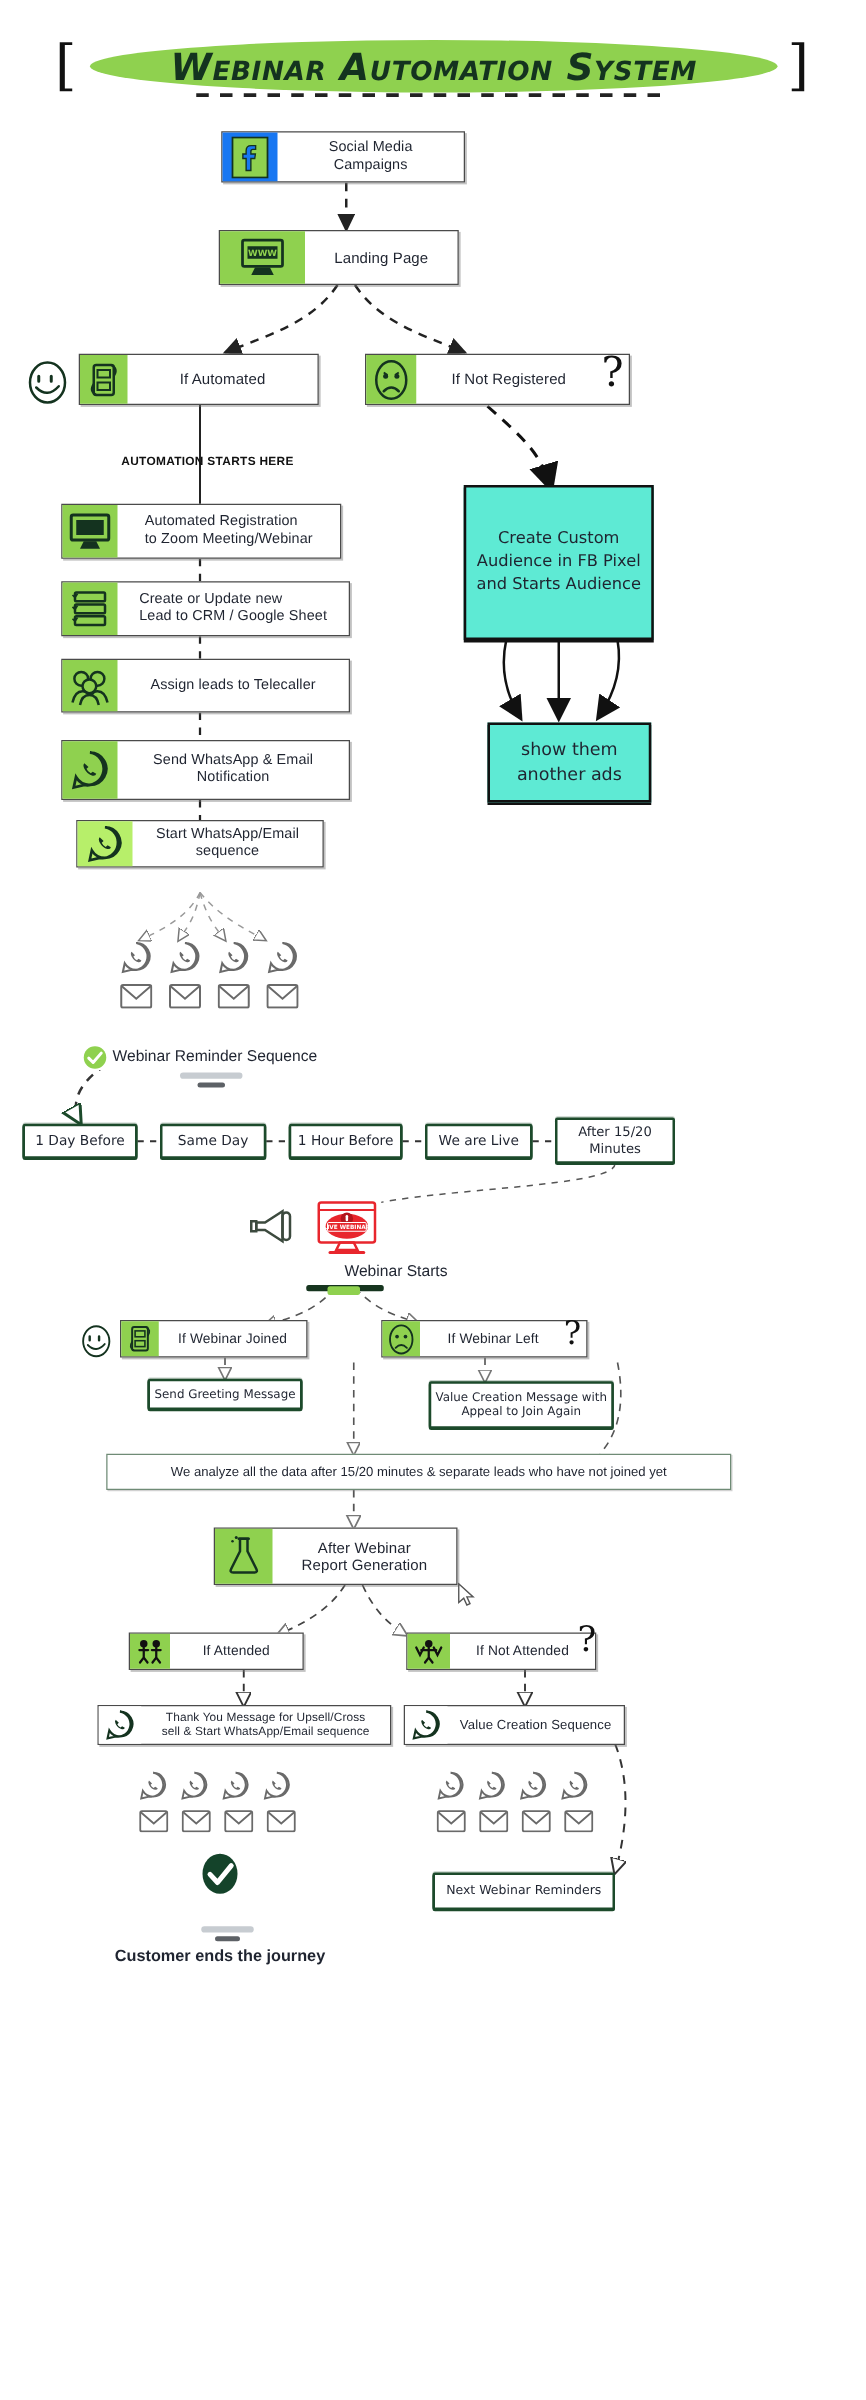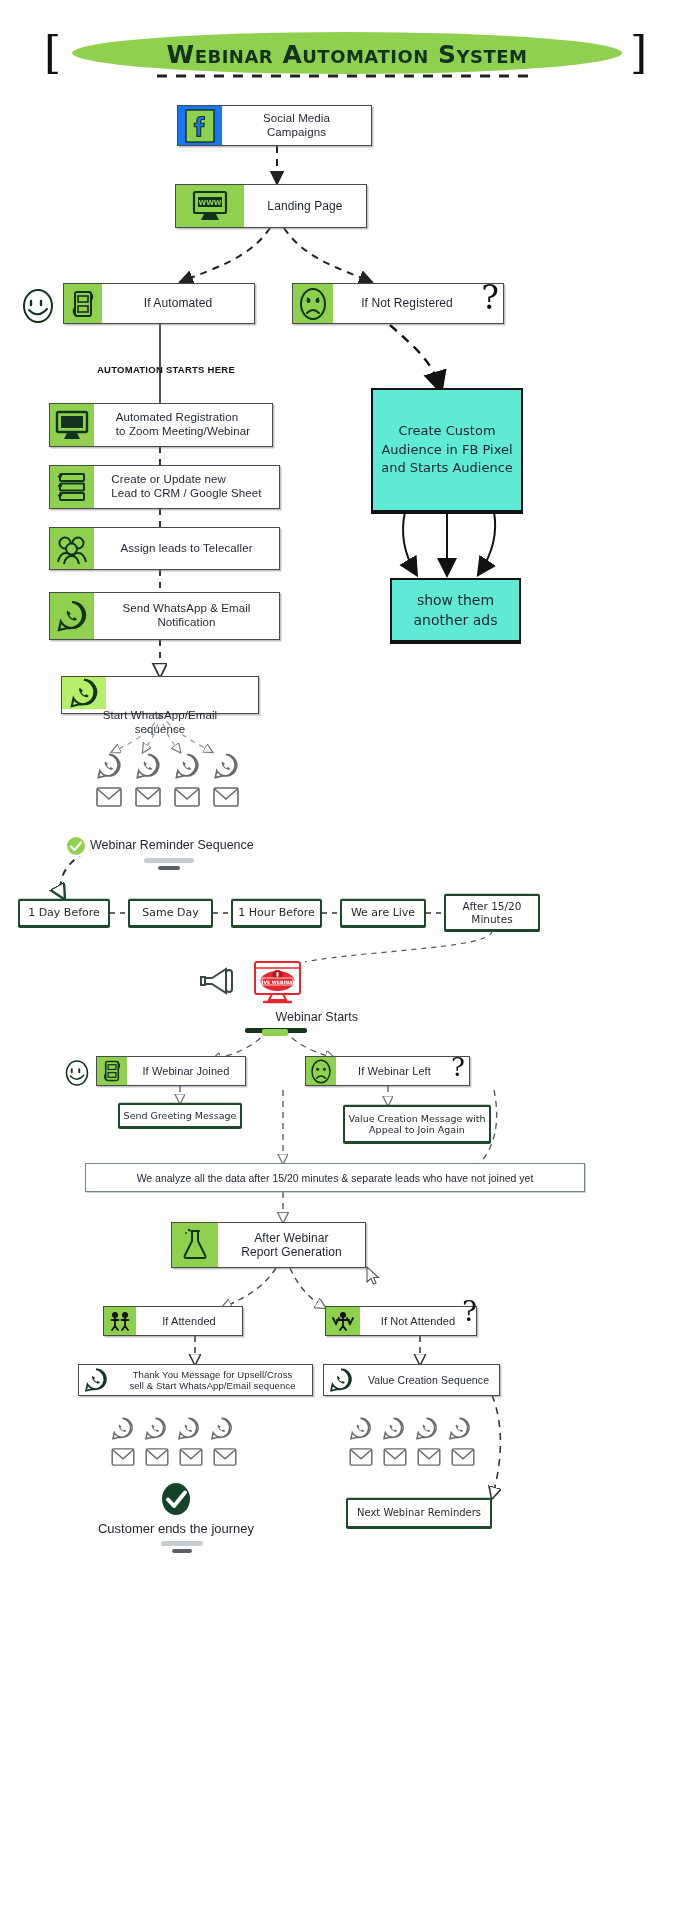--- a/index.html
+++ b/index.html
@@ -52,22 +52,22 @@
   
   #title-wrap{position:absolute;left:0;top:14px;width:693px;height:60px;}
   #title-ellipse{
     position:absolute;left:72px;top:18px;width:550px;height:42px;
     background:#8fd14f;border-radius:50%/50%;
   }
   #title-text{
     position:absolute;left:72px;top:21px;width:550px;height:38px;
     display:flex;align-items:center;justify-content:center;
     font-family:"DejaVu Sans", sans-serif;font-weight:700;
-    font-size:25px;color:#14331f;letter-spacing:.5px;
-    font-variant:small-caps;text-transform:capitalize;
+    font-size:30px;color:#14331f;letter-spacing:.5px;
+    font-variant:small-caps;text-transform:capitalize;font-style:italic;
   }
   .bracket{
     position:absolute;top:18px;font-size:44px;line-height:42px;color:#111;
     font-family:"DejaVu Serif", serif;font-weight:300;
   }
   #bracket-left{left:44px;}
   #bracket-right{left:630px;}
 
   .icon-svg{display:block;}
   .row-icons{position:absolute;display:flex;}
@@ -287,21 +287,21 @@
       </svg>
     </span>
     <span class="lbl">
       <span>
         <span>Send WhatsApp &amp; Email</span><br>
         <span>Notification</span>
       </span>
     </span>
   </div>
 
-  <div class="node boxn" style="left:61px;top:676px;width:198px;height:38px;font-size:11.5px;flex-direction:column;">
+  <div class="node boxn" style="left:61px;top:656px;width:198px;height:38px;font-size:11.5px;">
     <span class="chip" style="width:44px;background:#b7ef6a;">
       <svg class="icon-svg" width="32" height="32" viewBox="0 0 34 34">
         <path d="M17 3 a13 13 0 1 1 -11.2 19.6 L4 31 l8.6 -2 A13 13 0 0 0 17 3 z" fill="none" stroke="#14331f" stroke-width="2.2"></path>
         <path d="M12.5 11.5 q-1.5 1.5 0 4.5 q2.4 4.6 6.5 5.5 q2.6 .4 3 -1.6 l-2.8 -1.6 l-1.6 1.4 q-2.4 -1.2 -3.4 -3.6 l1.6 -1.4 z" fill="#14331f"></path>
       </svg>
     </span>
     <span class="lbl">
       <span>
         <span>Start WhatsApp/Email</span><br>
         <span>sequence</span>
@@ -608,21 +608,21 @@
           <path d="M1.5 2 L13 12 L24.5 2" fill="none" stroke="#6a6a6a" stroke-width="1.6"></path>
         </svg></span>
   </div>
 
   <span class="node" style="left:159px;top:1482px;width:34px;height:34px;">
     <svg width="34" height="34" viewBox="0 0 34 34">
       <ellipse cx="17" cy="17" rx="14" ry="16" fill="#14432a"></ellipse>
       <path d="M9 17.5 L15 24 L26 10.5" fill="none" stroke="#fff" stroke-width="4" stroke-linecap="round" stroke-linejoin="round"></path>
     </svg>
   </span>
-  <div class="plaintext" style="left:66px;top:1521px;width:220px;font-size:13px;">Customer ends the journey</div>
+  <div class="plaintext" style="left:66px;top:1557px;width:220px;font-size:13px;font-weight:bold;">Customer ends the journey</div>
   <div class="hint-bar" style="left:161px;top:1541px;width:42px;height:5px;"></div>
   <div class="hint-bar dark" style="left:172px;top:1549px;width:20px;height:4px;"></div>
 
   <div class="node hand" style="left:346px;top:1498px;width:146px;height:30px;font-size:10px;">
     <span>Next Webinar Reminders</span>
   </div>
 
 </div>
 
 </body></html>

